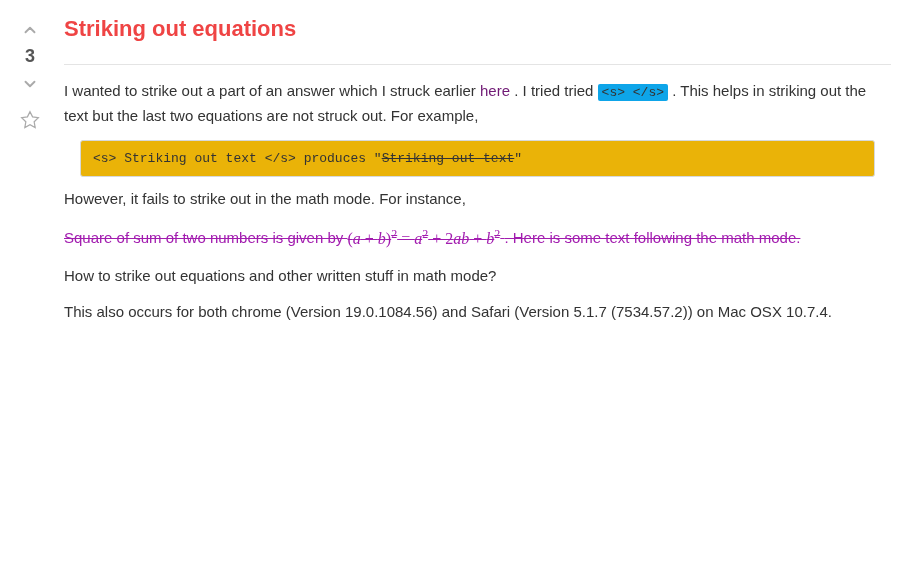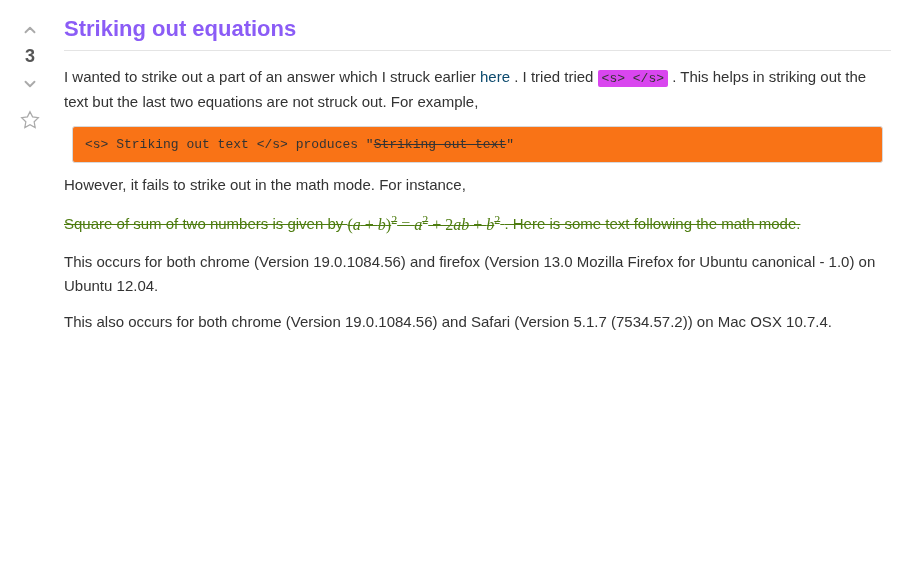--- a/index.html
+++ b/index.html
@@ -61,69 +61,69 @@
     }
 
     .content-column {
       flex: 1;
       padding: 0 16px 0 4px;
     }
 
     .question-title {
       font-size: 22px;
       font-weight: bold;
-      color: #8b5cf6;
+      color: #ef4444;
       margin-bottom: 14px;
       border-bottom: 1px solid #e4e4e4;
-      padding-bottom: 8px;
+      padding-bottom: 22px;
     }
 
     .post-body {
       font-size: 15px;
       line-height: 1.6;
       color: #333;
     }
 
     .post-body p {
       margin-bottom: 12px;
     }
 
     .post-body a {
-      color: #0c4a6e;
+      color: #701a75;
       text-decoration: none;
     }
 
     .code-block {
-      background: #f97316;
+      background: #eab308;
       border: 1px solid #d6d9dc;
       border-radius: 3px;
       padding: 8px 12px;
       font-family: 'Courier New', Courier, monospace;
       font-size: 13px;
       color: #333;
-      margin: 10px 8px;
+      margin: 10px 16px;
       line-height: 1.5;
     }
 
     .inline-code {
       font-family: 'Courier New', Courier, monospace;
       font-size: 13px;
-      background: #d946ef;
+      background: #0ea5e9;
       padding: 1px 4px;
       border-radius: 2px;
     }
 
     .strikethrough-demo {
       text-decoration: line-through;
       color: #333;
     }
 
     .struck-out-paragraph {
       text-decoration: line-through;
-      color: #4d7c0f;
+      color: #a21caf;
       margin-bottom: 12px;
       line-height: 1.7;
     }
 
     .struck-math {
       font-family: 'Times New Roman', Times, serif;
       font-size: 16px;
     }
 
     sup {
@@ -177,20 +177,20 @@
       <p>However, it fails to strike out in the math mode. For instance,</p>
 
 
 
       <p class="struck-out-paragraph">
         <span>Square of sum of two numbers is given by </span>
         <span class="struck-math">(<i>a</i> + <i>b</i>)<sup>2</sup> = <i>a</i><sup>2</sup> + 2<i>ab</i> + <i>b</i><sup>2</sup></span>
         <span>. Here is some text following the math mode.</span>
       </p>
 
+      <p>How to strike out equations and other written stuff in math mode?</p>
 
-      <p>This occurs for both chrome (Version 19.0.1084.56) and firefox (Version 13.0 Mozilla Firefox for Ubuntu canonical - 1.0) on Ubuntu 12.04.</p>
 
       <p>This also occurs for both chrome (Version 19.0.1084.56) and Safari (Version 5.1.7 (7534.57.2)) on Mac OSX 10.7.4.</p>
 
     </div>
   </div>
 </div>
 
 </body></html>

